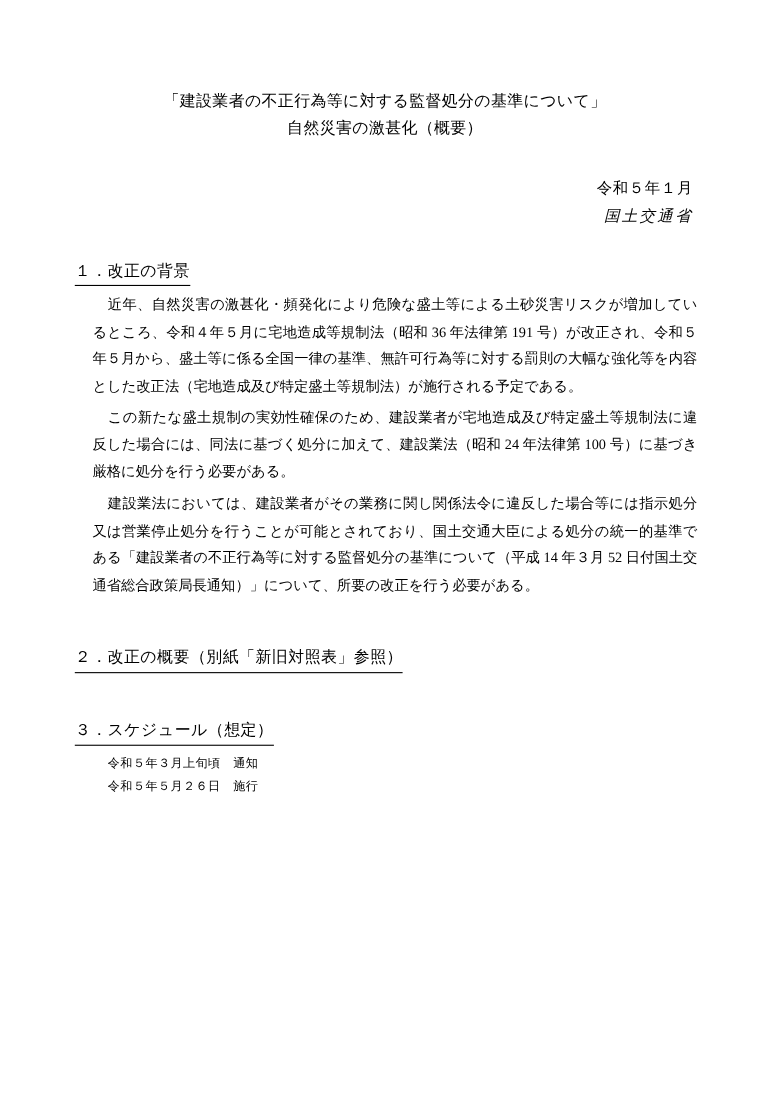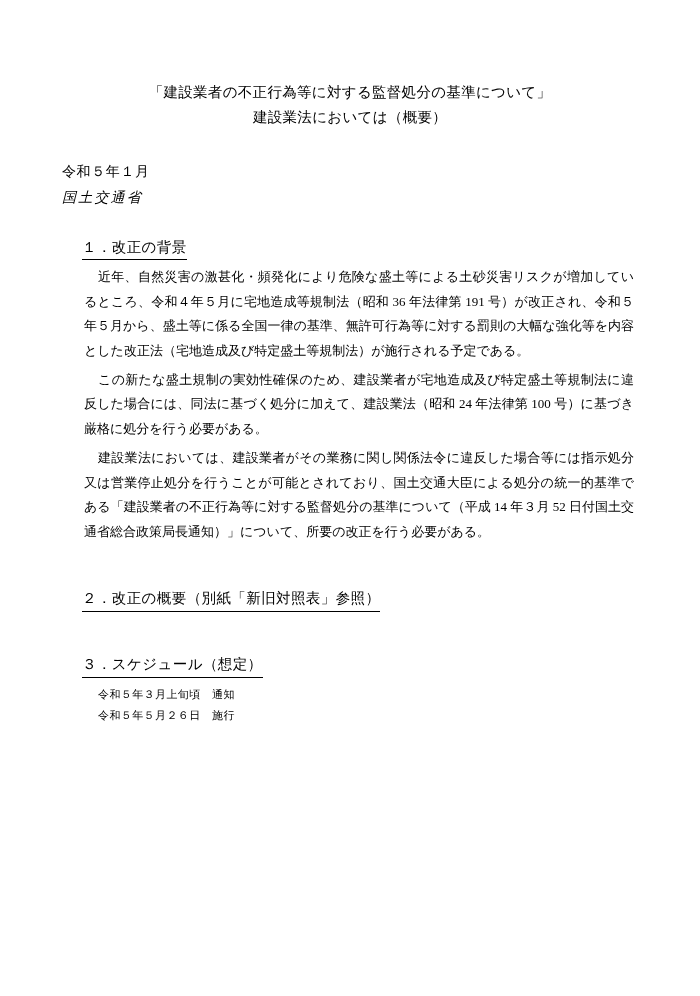--- a/index.html
+++ b/index.html
@@ -28,37 +28,37 @@
     font-size: 14.5px;
     line-height: 1.75;
     letter-spacing: 0.3px;
     margin: 18px 0 0 0;
   }
   .doc-title .line2 {
     display: block;
   }
   .issuer-block {
     margin-top: 28px;
-    text-align: left;
+    text-align: right;
     font-size: 14px;
     line-height: 1.85;
     letter-spacing: 0.6px;
     padding-right: 8px;
   }
   .issuer-block .ministry {
     letter-spacing: 2.2px;
     font-style: italic;
   }
   .section {
     margin-top: 26px;
   }
   .section-heading {
     font-size: 14.5px;
     letter-spacing: 0.4px;
-    margin-left: 20px;
+    margin-left: 6px;
     display: inline-block;
     border-bottom: 1px solid #000;
     padding-bottom: 1px;
     line-height: 1.5;
   }
   .para {
     font-size: 13px;
     line-height: 1.88;
     text-align: justify;
     text-justify: inter-ideograph;
@@ -84,21 +84,21 @@
     margin-top: 42px;
   }
 </style>
 </head>
 <body>
 
 <div class="page">
 
   <div class="doc-title">
     <span>「建設業者の不正行為等に対する監督処分の基準について」</span>
-    <span class="line2">建設業法においては（概要）</span>
+    <span class="line2">自然災害の激甚化（概要）</span>
   </div>
 
   <div class="issuer-block">
     <div>令和５年１月</div>
     <div class="ministry">国土交通省</div>
   </div>
 
   <div class="section">
     <div class="section-heading">１．改正の背景</div>
     <p class="para">近年、自然災害の激甚化・頻発化により危険な盛土等による土砂災害リスクが増加しているところ、令和４年５月に宅地造成等規制法（昭和 36 年法律第 191 号）が改正され、令和５年５月から、盛土等に係る全国一律の基準、無許可行為等に対する罰則の大幅な強化等を内容とした改正法（宅地造成及び特定盛土等規制法）が施行される予定である。</p>

